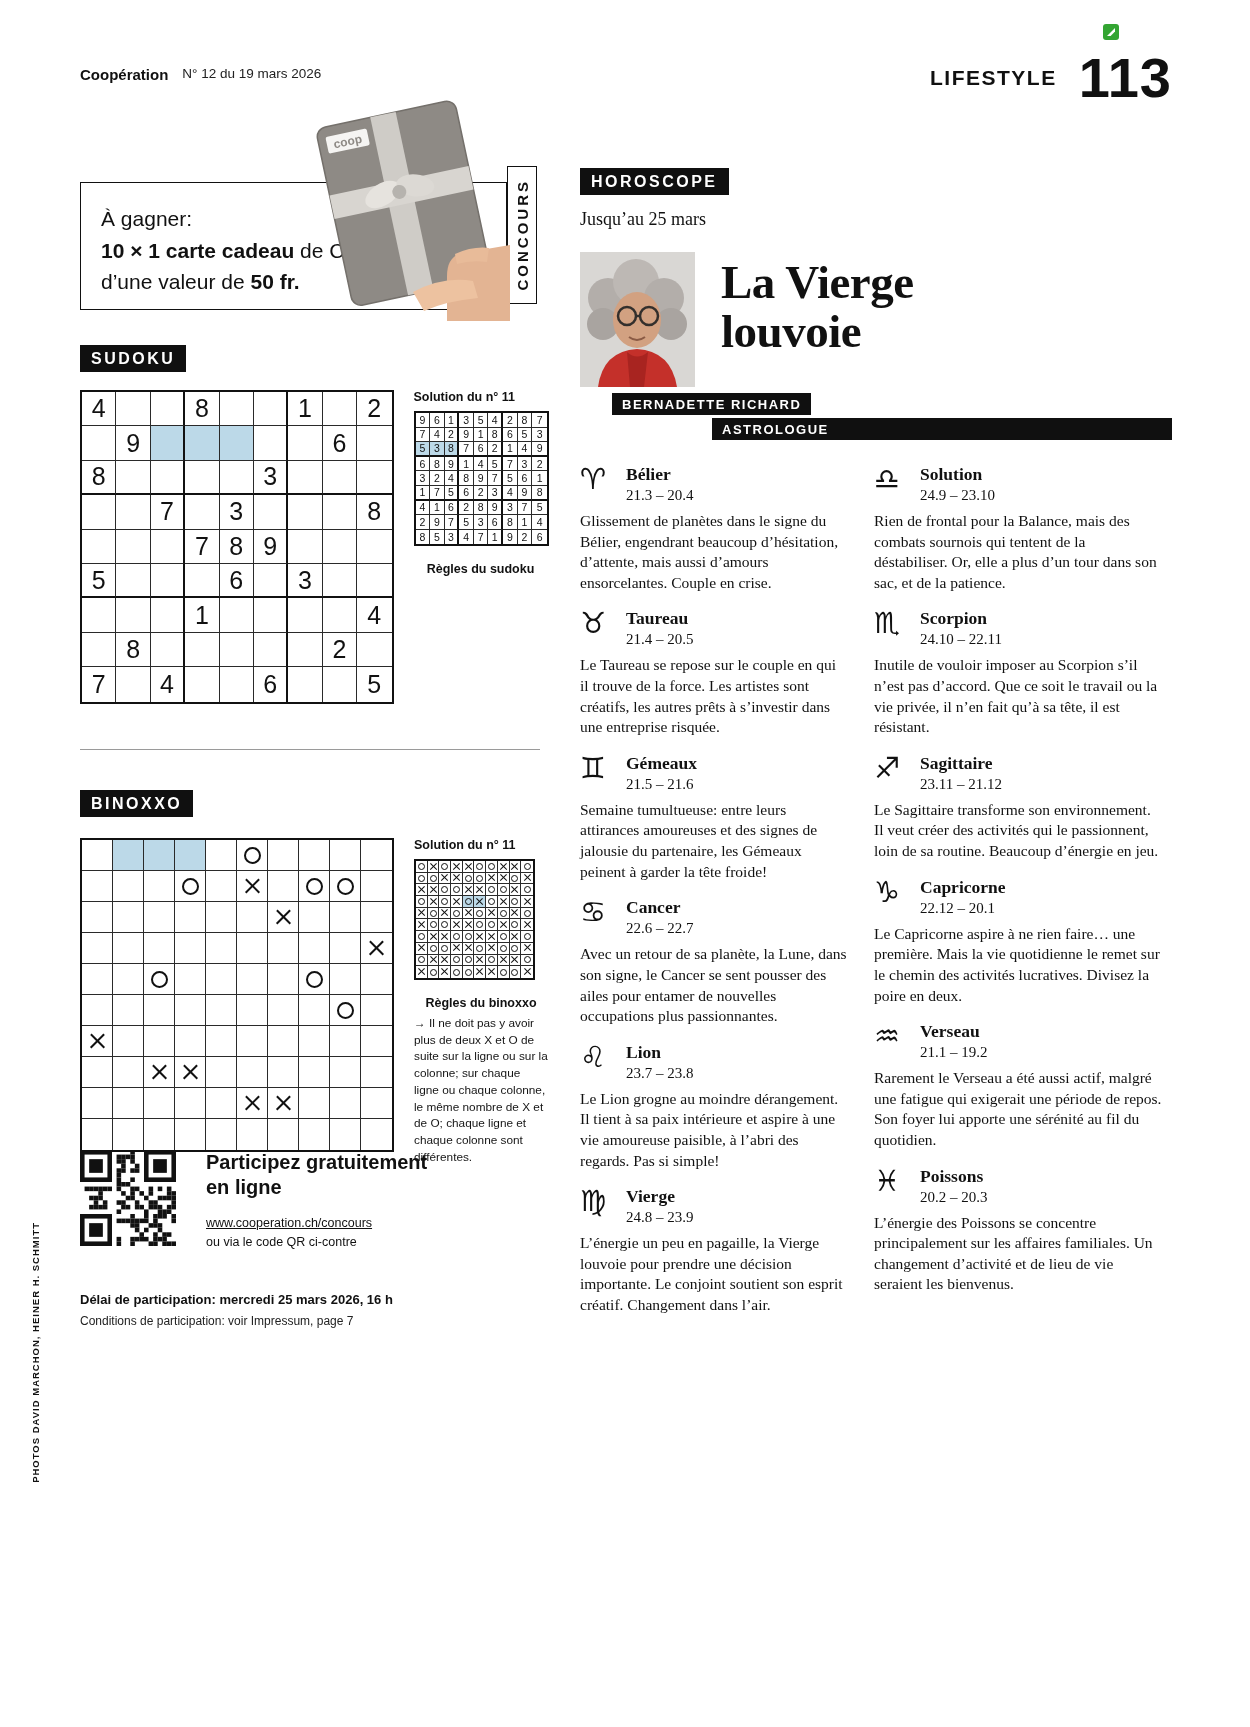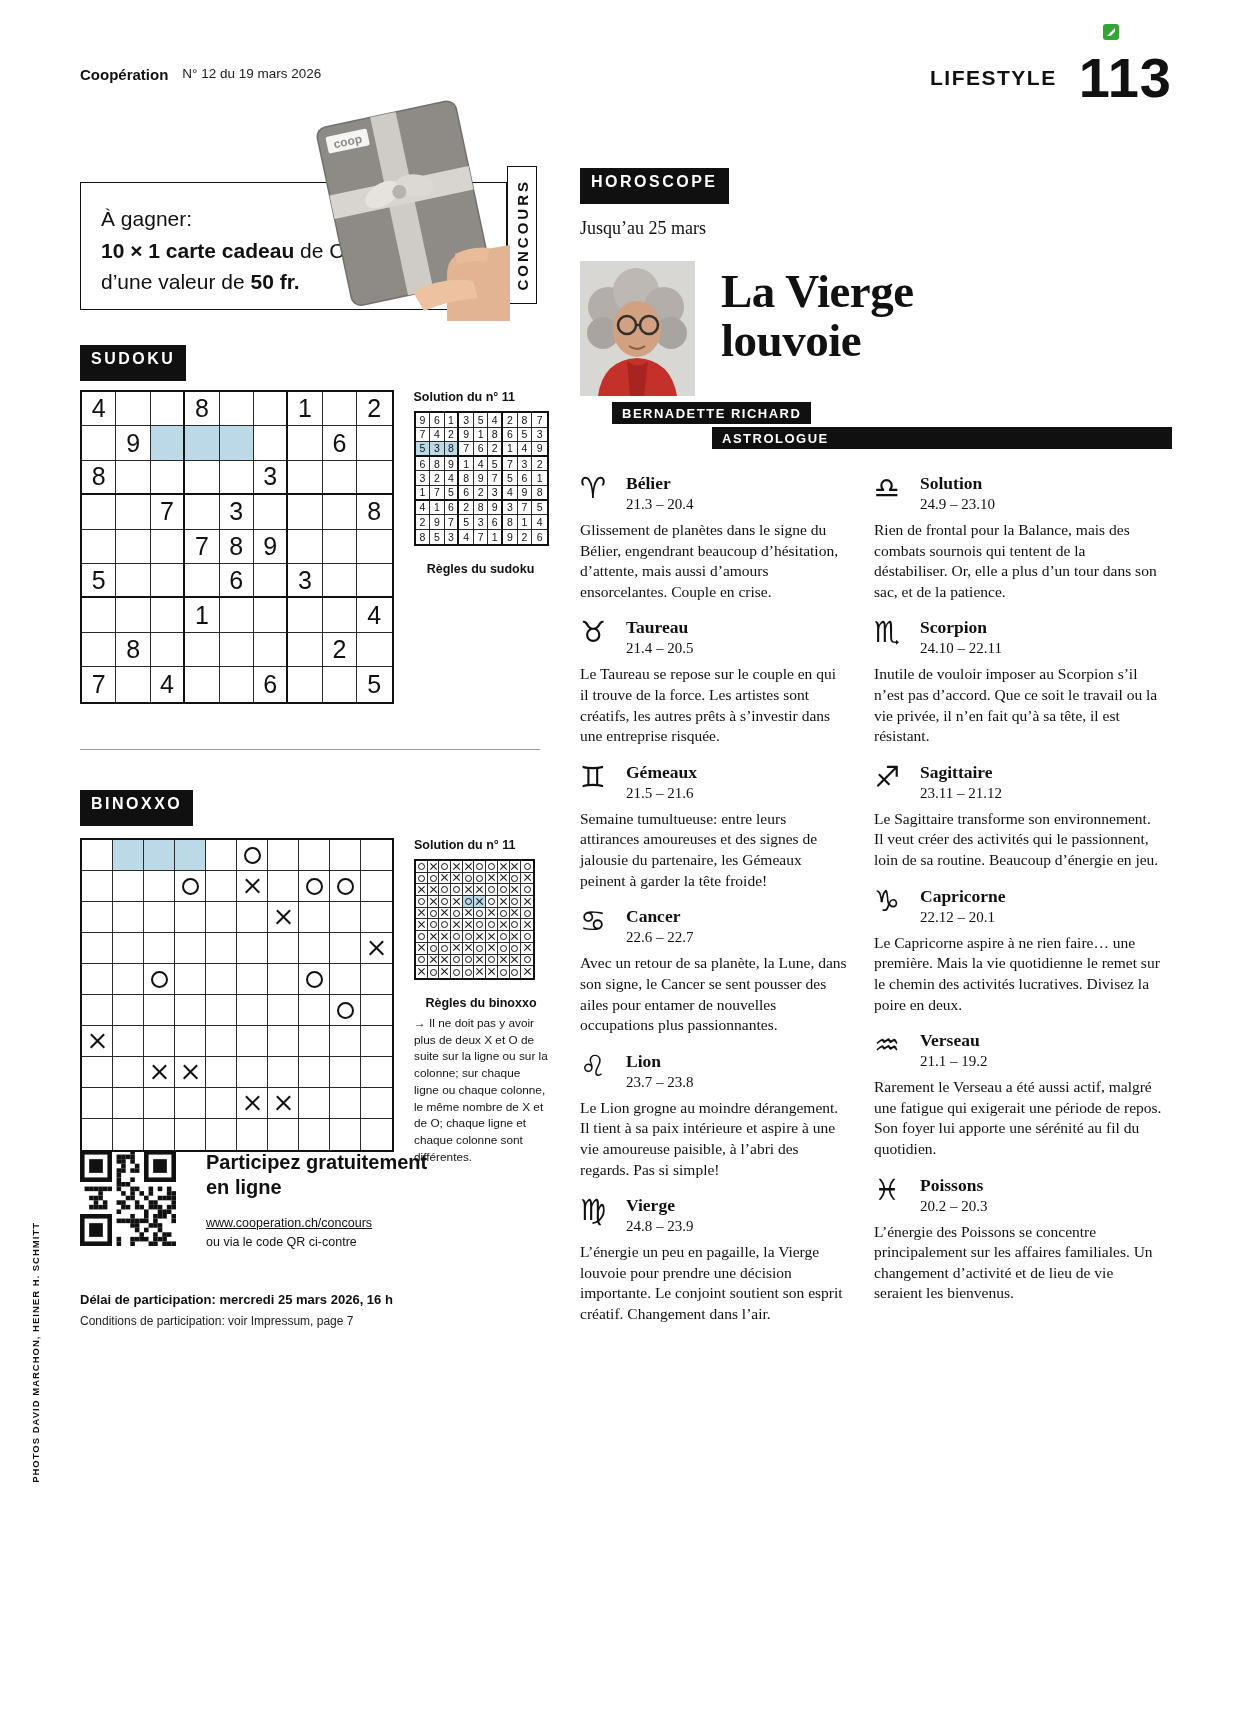--- a/index.html
+++ b/index.html
@@ -13,21 +13,21 @@
   .header-right{position:absolute;right:78px;top:50px;display:flex;align-items:center;gap:22px;}
   .lifestyle{font-size:21px;font-weight:bold;letter-spacing:1.5px;}
   .pagenum{font-size:56px;font-weight:bold;letter-spacing:1px;line-height:1;}
   .coop-brand{position:absolute;right:131px;top:24px;width:16px;height:16px;background:#33a532;
               border-radius:3px;}
   .coop-brand::after{content:"";position:absolute;left:4px;top:4px;width:8px;height:8px;
               background:#fff;clip-path:polygon(0 100%,100% 0,100% 45%,45% 100%);}
 
   
   .black-tag{display:inline-block;background:#101010;color:#fff;font-weight:bold;
-             font-size:16px;letter-spacing:2.5px;padding:5px 11px 13px;}
+             font-size:16px;letter-spacing:2.5px;padding:5px 11px 4px;}
   .black-tag.small{font-size:13px;letter-spacing:1.5px;padding:4px 10px 3px;}
 
   
   .contest-box{position:absolute;left:80px;top:182px;width:427px;height:128px;
                border:1.5px solid #111;box-sizing:border-box;padding:20px 0 0 20px;}
   .contest-box .l1{font-size:21px;line-height:1.5;}
   .contest-box b{font-weight:bold;}
   .concours-label{position:absolute;left:507px;top:166px;width:30px;height:138px;
                   border:1.5px solid #111;box-sizing:border-box;background:#fff;
                   display:flex;align-items:center;justify-content:center;}

